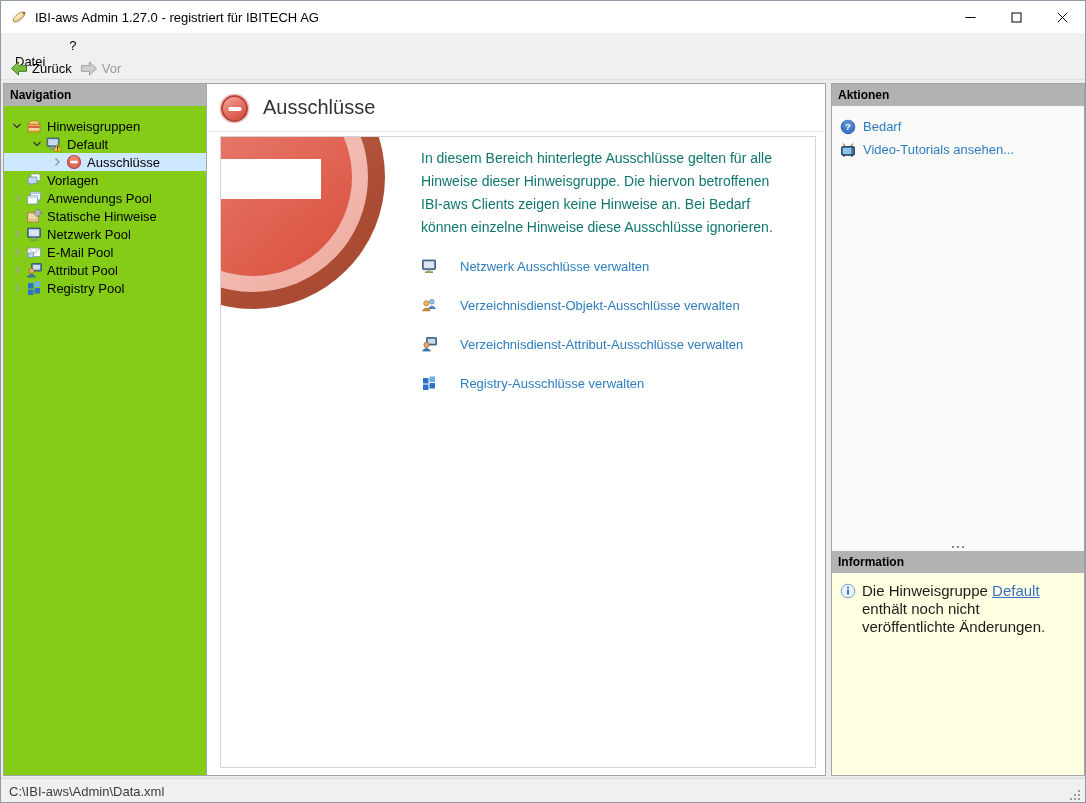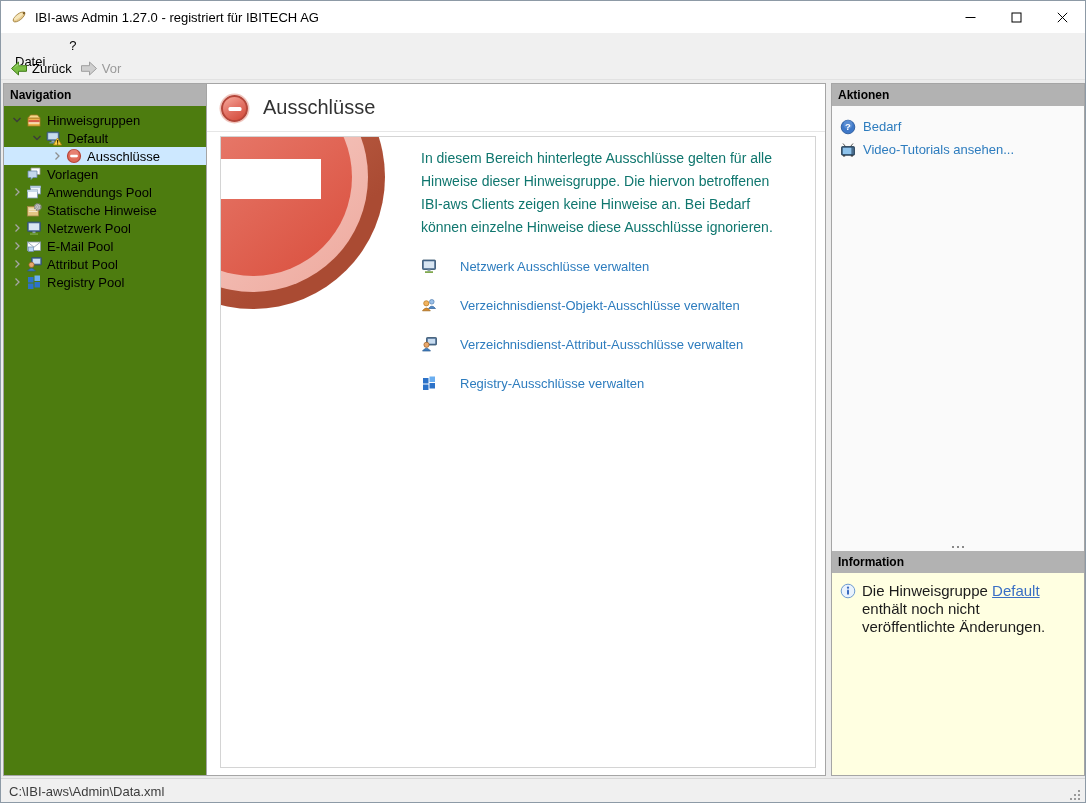--- a/index.html
+++ b/index.html
@@ -22,21 +22,21 @@
   .toolbar{ height:23px; background:#f0f0f0; display:flex; align-items:center; padding-left:7px; border-bottom:1px solid #e2e2e2; }
   .tool-btn{ display:flex; align-items:center; gap:4px; padding:0 6px 0 2px; height:21px;justify-content:space-between; }
   .tool-btn.disabled .tool-label{ color:#9a9a9a; }
   .tool-label{ font-size:13px; }
   
   .content{ position:relative; height:698px; background:#ececec; }
   .panel{ position:absolute; top:3px; bottom:2px; background:#fff; border:1px solid #a5a5a5; display:flex; flex-direction:column; }
   .panel-header{ height:22px; background:#b2b2b2; font-weight:bold; font-size:12px; color:#000; line-height:22px; padding-left:6px; flex:none; }
   
   #nav-panel{ left:2px; width:213px; }
-  .tree{ flex:1; background:#4d7c0f; padding-top:5px; overflow:hidden; }
+  .tree{ flex:1; background:#84cc16; padding-top:11px; overflow:hidden; }
   .trow{ height:18px; display:flex; align-items:center; cursor:default; }
   .trow.selected{ background:#cde8ff; }
   .chev{ width:18px; flex:none; display:flex; align-items:center; justify-content:center; }
   .lv0 .chev{ margin-left:4px; } .lv1 .chev{ margin-left:24px; } .lv2 .chev{ margin-left:44px; }
   .ticon{ width:16px; height:16px; flex:none; margin-right:5px; display:flex; align-items:center; }
   .tlabel{ font-size:13px; white-space:nowrap; }
   
   #main-panel{ left:205px; width:620px; }
   .main-head{ height:48px; flex:none; border-bottom:1px solid #e6e6e6; position:relative; background:#fff; }
   .prohibit-big-badge{

